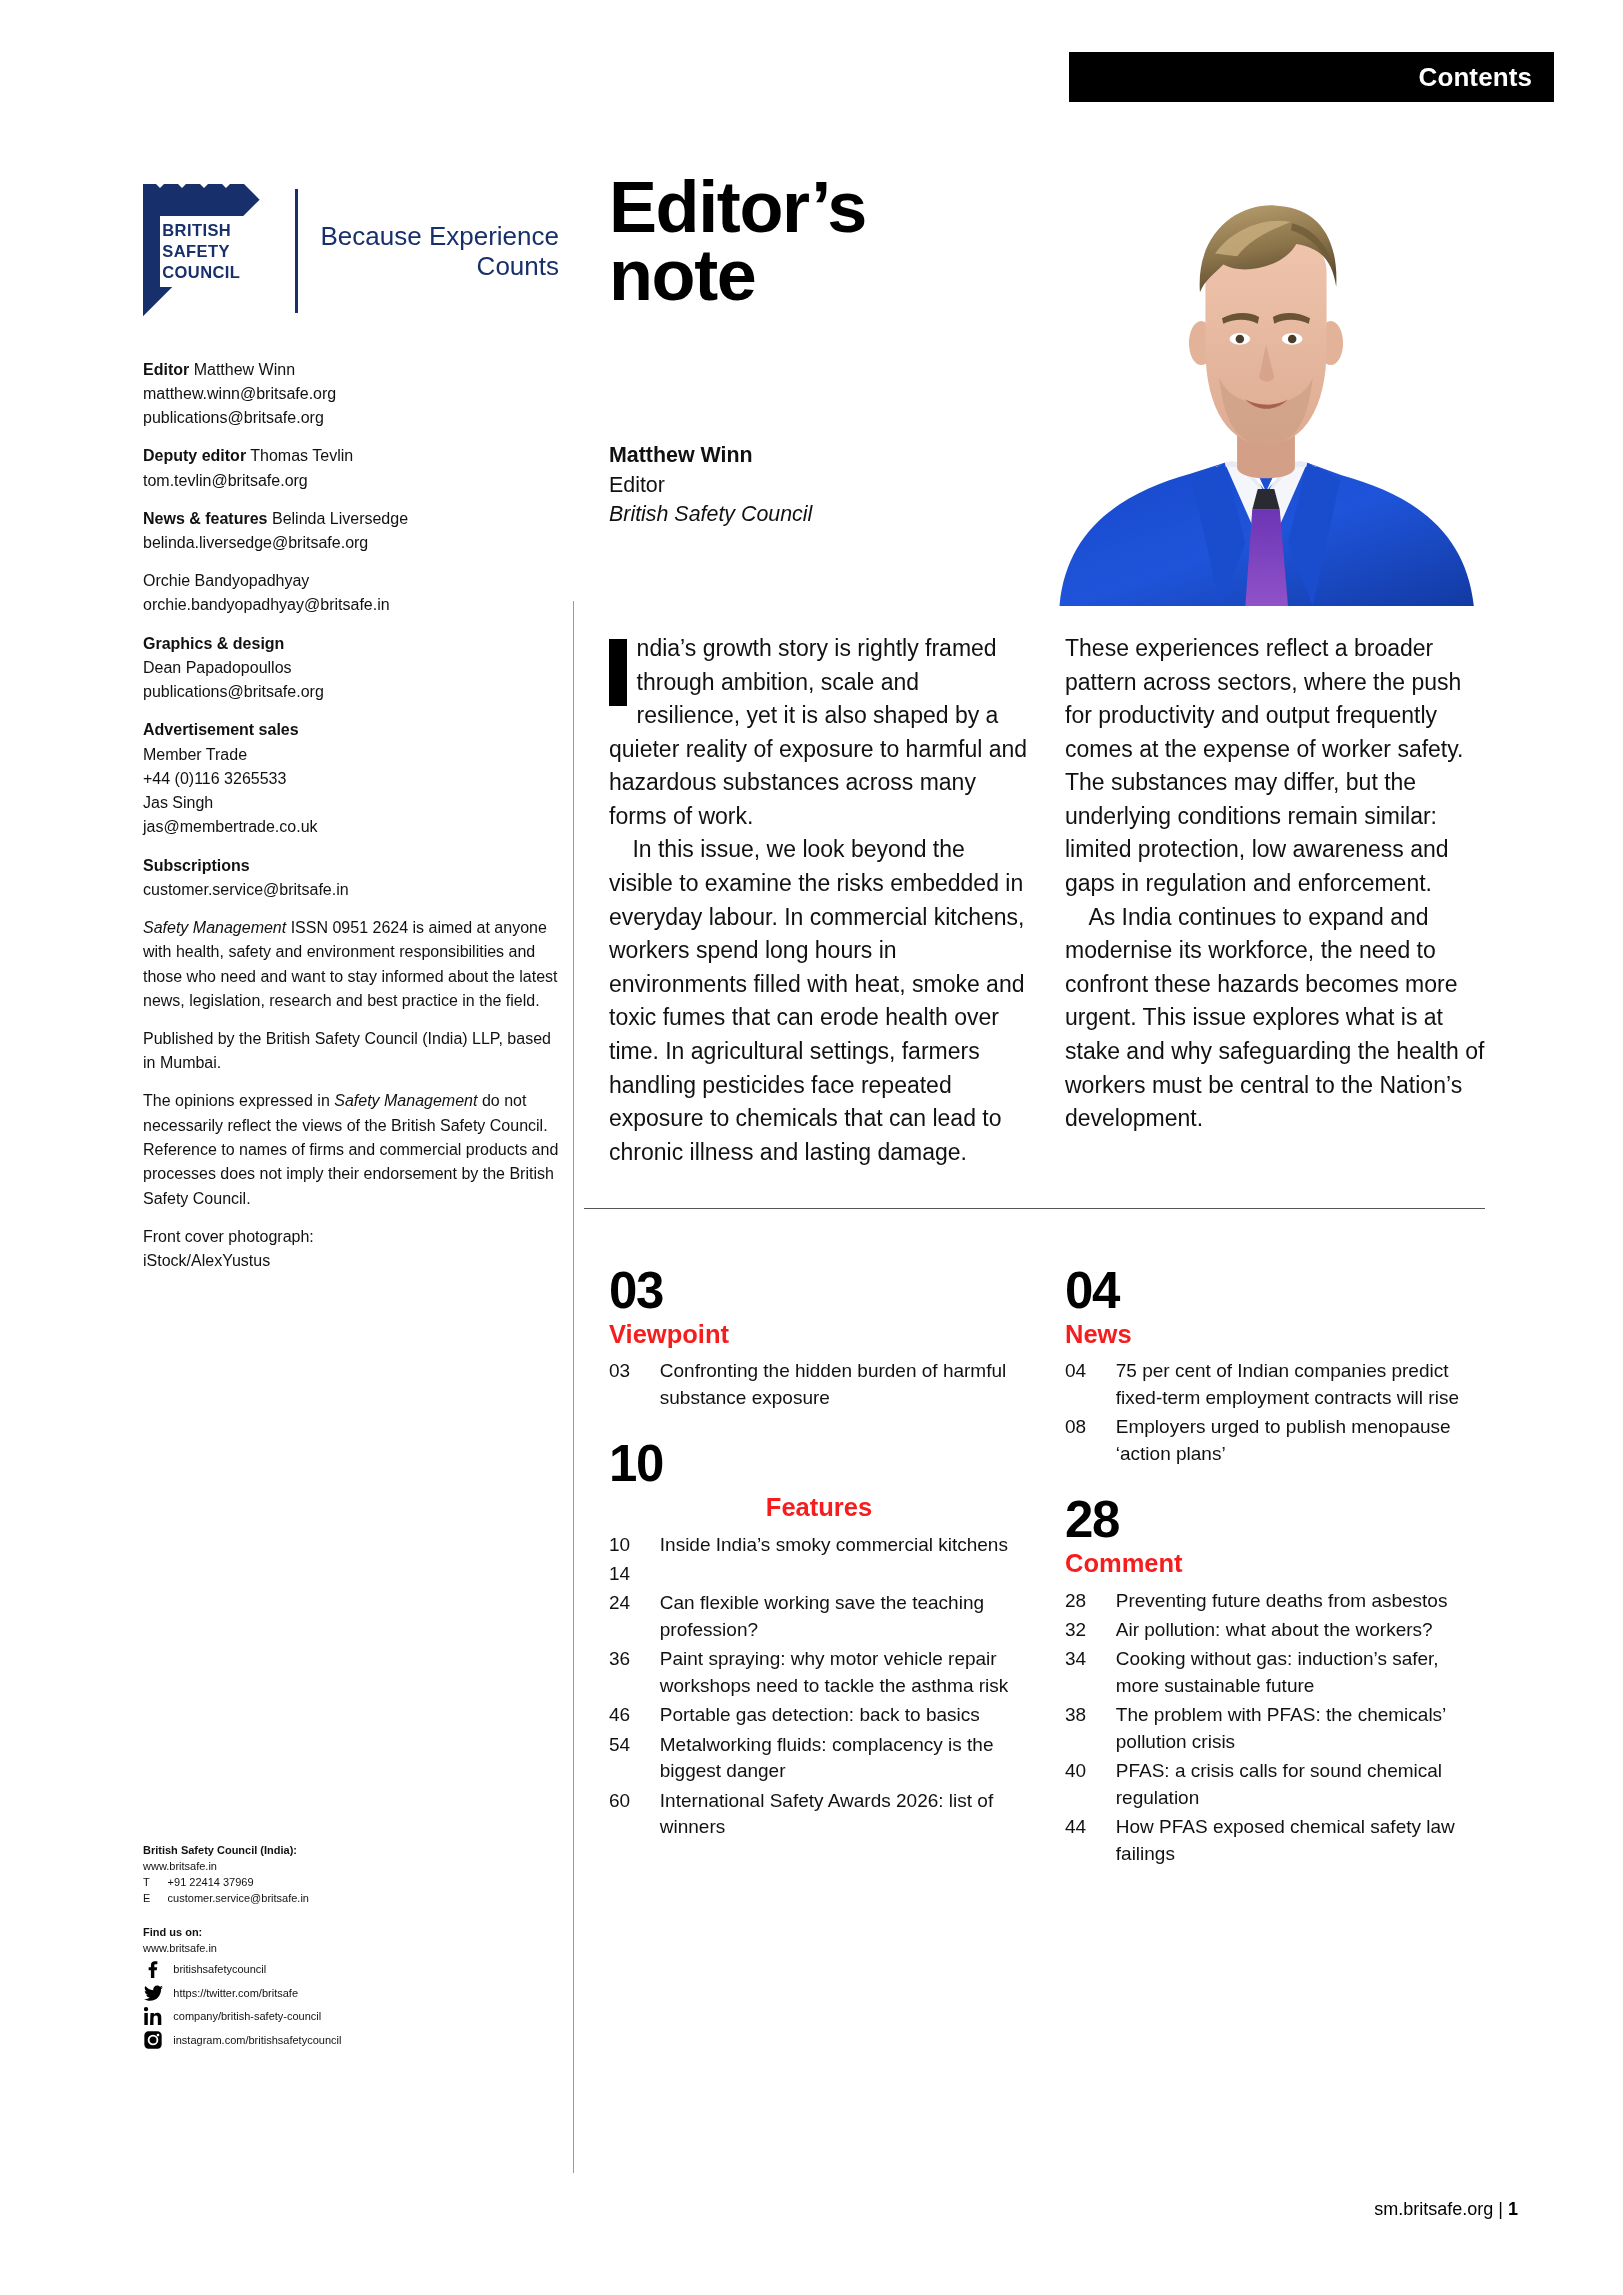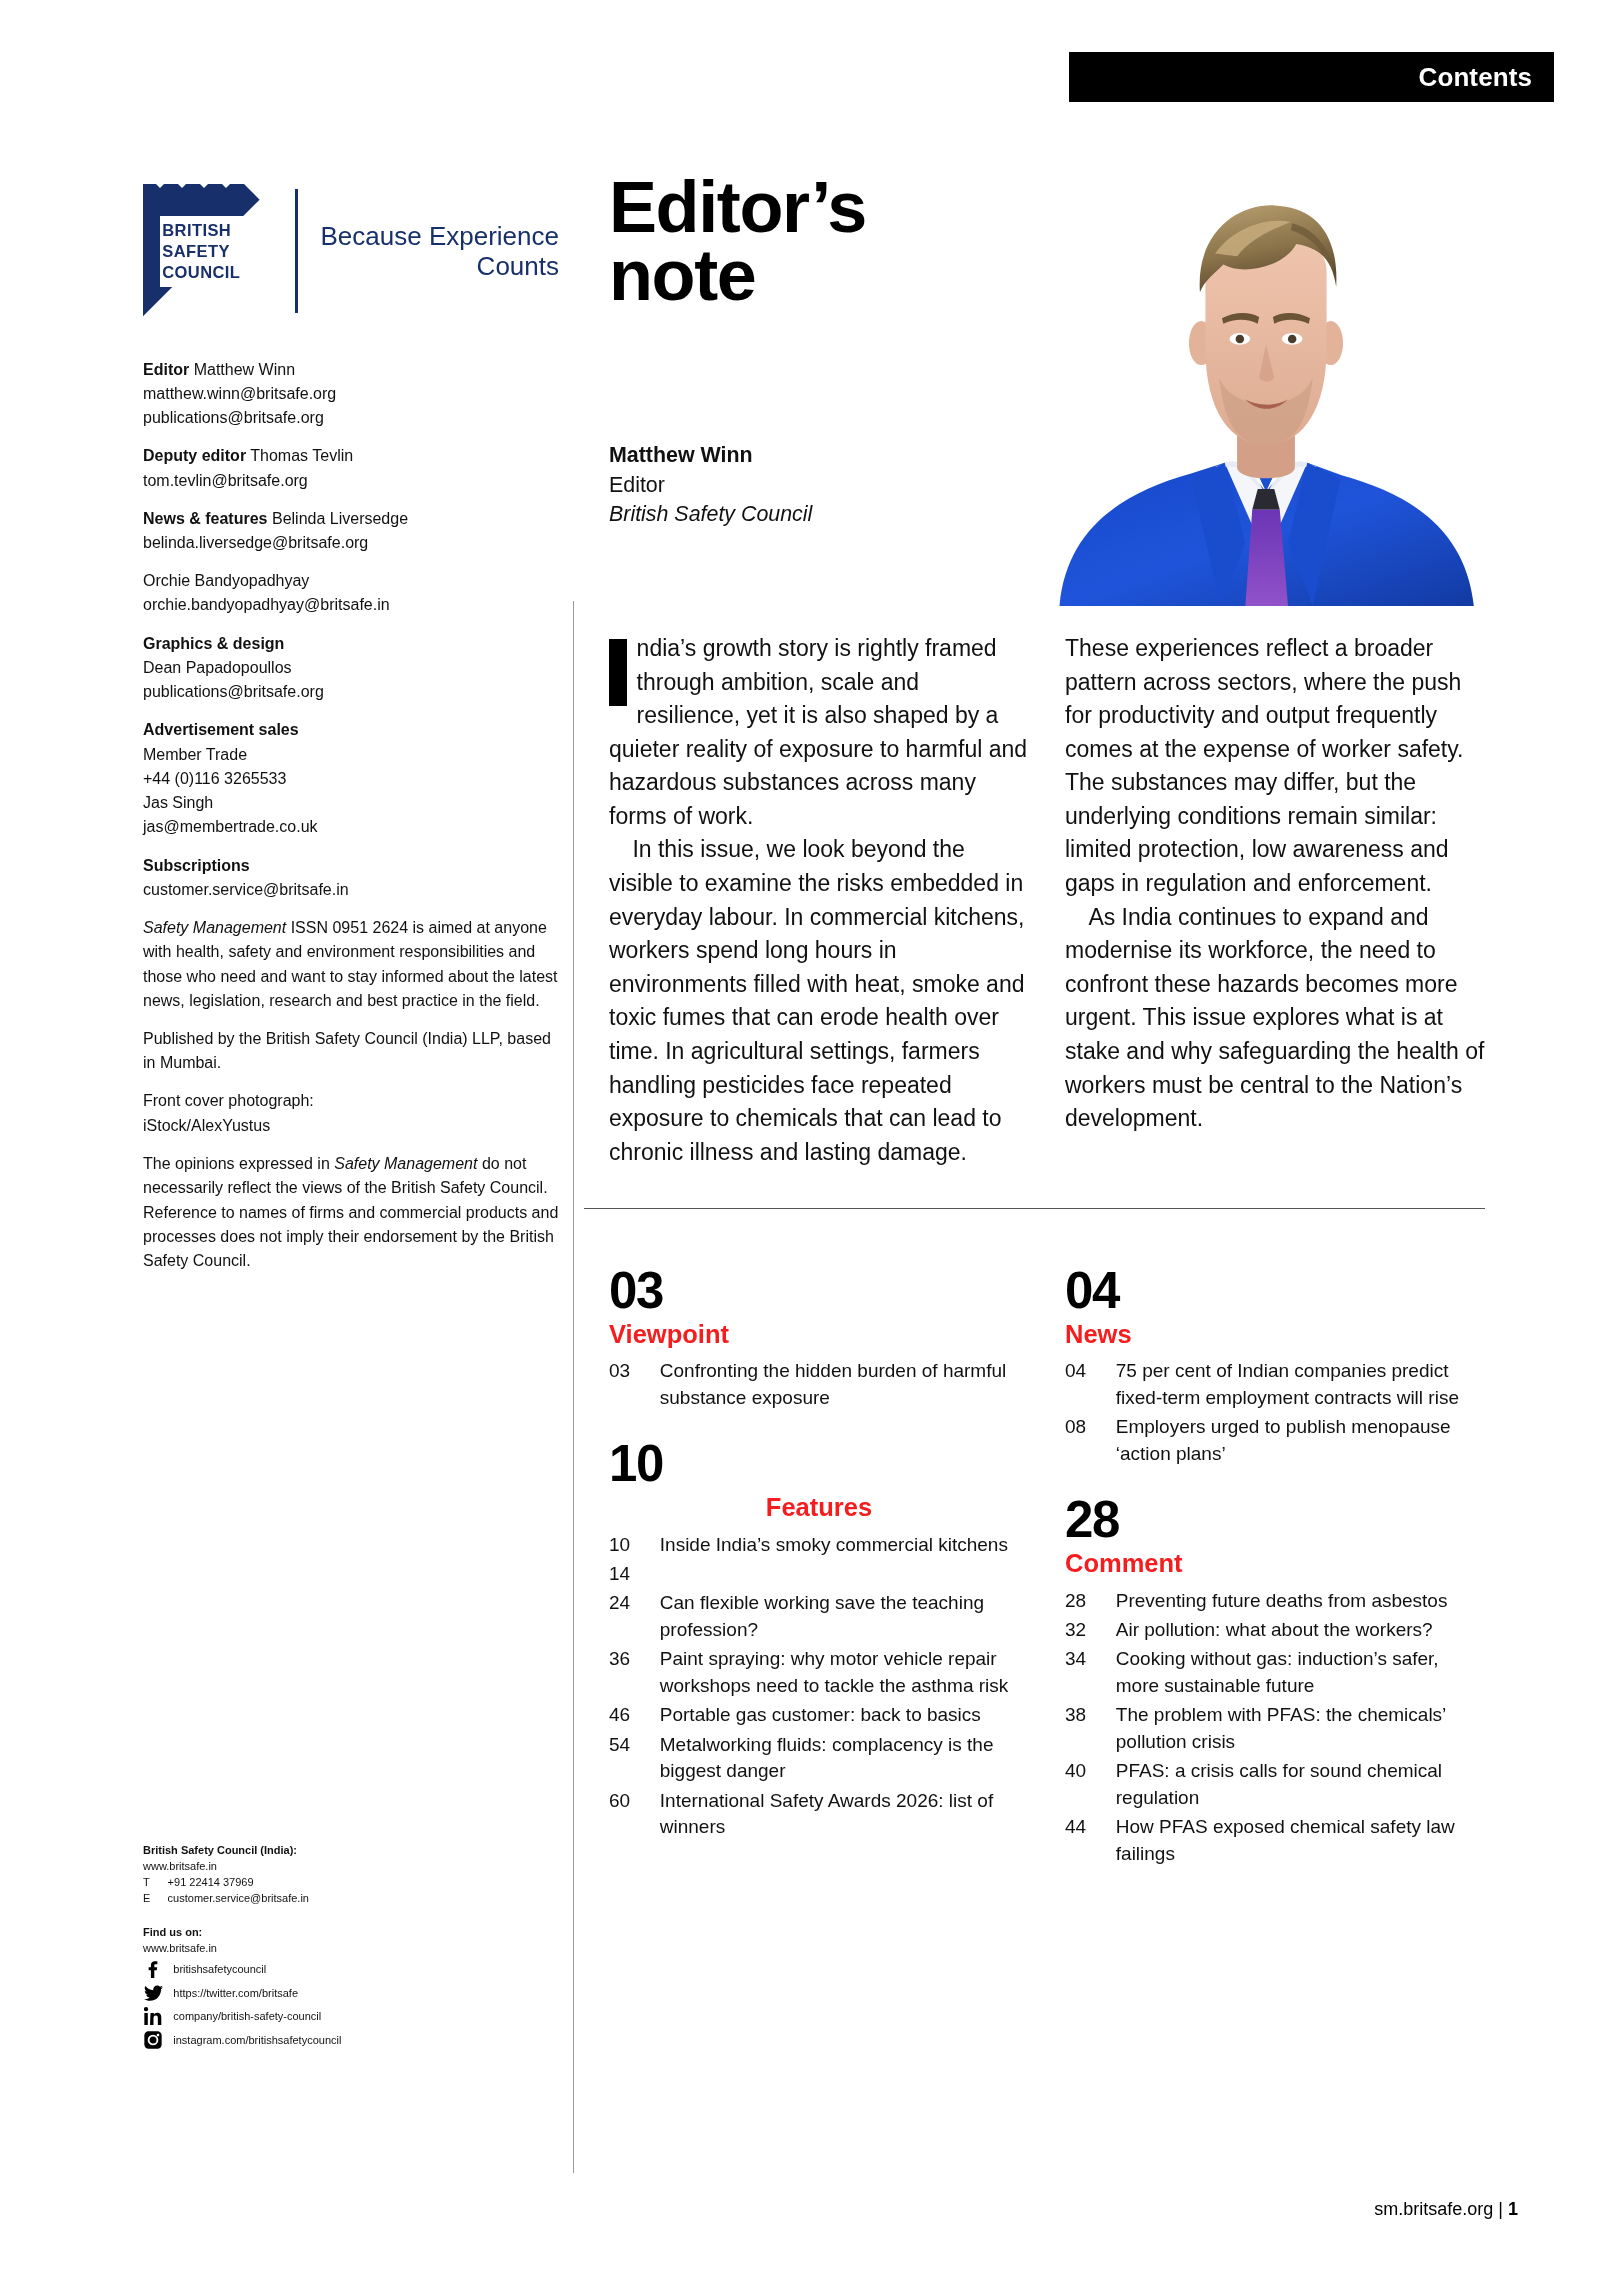--- a/index.html
+++ b/index.html
@@ -205,25 +205,25 @@
       </p>
       <p>
         <b>Subscriptions</b><br>
         <span>customer.service@britsafe.in</span>
       </p>
       <p>
         <span class="ital">Safety Management</span><span> ISSN 0951 2624 is aimed at anyone with health, safety and environment responsibilities and those who need and want to stay informed about the latest news, legislation, research and best practice in the field.</span>
       </p>
       <p>Published by the British Safety Council (India) LLP, based in Mumbai.</p>
       <p>
+        <span>The opinions expressed in </span><span class="ital">Safety Management</span><span> do not necessarily reflect the views of the British Safety Council. Reference to names of firms and commercial products and processes does not imply their endorsement by the British Safety Council.</span>
+      </p>
+      <p>
         <span>Front cover photograph:</span><br>
         <span>iStock/AlexYustus</span>
-      </p>
-      <p>
-        <span>The opinions expressed in </span><span class="ital">Safety Management</span><span> do not necessarily reflect the views of the British Safety Council. Reference to names of firms and commercial products and processes does not imply their endorsement by the British Safety Council.</span>
       </p>
     </div>
   </div>
 
   <div class="contactblock">
     <div class="hd">British Safety Council (India):</div>
     <div>www.britsafe.in</div>
     <div class="row">
       <span class="lbl">T</span>
       <span>+91 22414 37969</span>
@@ -392,21 +392,21 @@
           <div class="toc-item">
             <span class="pg">24</span>
             <span class="tt">Can flexible working save the teaching profession?</span>
           </div>
           <div class="toc-item">
             <span class="pg">36</span>
             <span class="tt">Paint spraying: why motor vehicle repair workshops need to tackle the asthma risk</span>
           </div>
           <div class="toc-item">
             <span class="pg">46</span>
-            <span class="tt">Portable gas customer: back to basics</span>
+            <span class="tt">Portable gas detection: back to basics</span>
           </div>
           <div class="toc-item">
             <span class="pg">54</span>
             <span class="tt">Metalworking fluids: complacency is the biggest danger</span>
           </div>
           <div class="toc-item">
             <span class="pg">60</span>
             <span class="tt">International Safety Awards 2026: list of winners</span>
           </div>
         </div>

